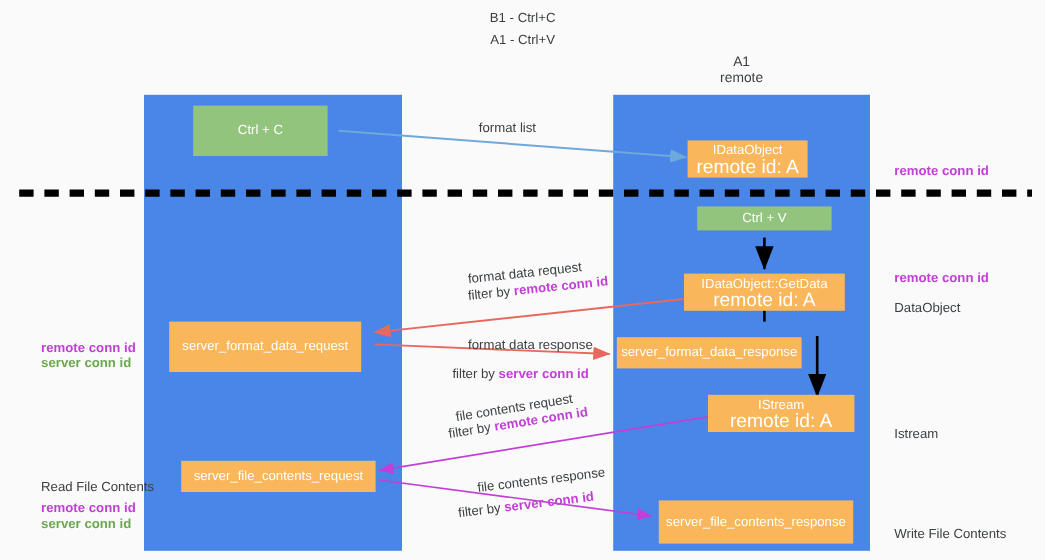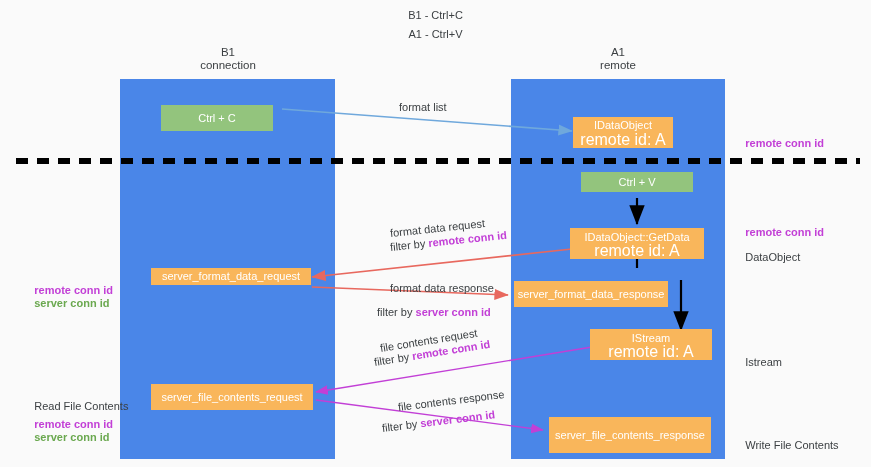--- a/index.html
+++ b/index.html
@@ -52,24 +52,20 @@
 <body>
 
 <div class="stage">
 
   <div class="diagram-title">B1 - Ctrl+C
 A1 - Ctrl+V</div>
 
   <div class="lane" style="left:120px;top:79px;width:215px;height:380px;"></div>
   <div class="lane" style="left:511px;top:79px;width:214px;height:380px;"></div>
 
-  <div class="lane-title" style="left:148px;top:46px;width:160px;">
-    <div>B1</div>
-    <div>connection</div>
-  </div>
   <div class="lane-title" style="left:538px;top:46px;width:160px;">
     <div>A1</div>
     <div>remote</div>
   </div>
 
   <svg class="layer" viewBox="0 0 871 467" xmlns="http://www.w3.org/2000/svg">
     <defs>
       <marker id="ah-blue" markerWidth="9" markerHeight="7" refX="8.5" refY="3.5" orient="auto">
         <path d="M0,0 L9,3.5 L0,7 z" fill="#6fa8dc"></path>
       </marker>
@@ -96,39 +92,39 @@
 
     <path d="M681,280 L681,330" stroke="#000000" stroke-width="2.2" fill="none" marker-end="url(#ah-black)"></path>
 
     <line x1="637" y1="258" x2="637" y2="268" stroke="#000000" stroke-width="2.2"></line>
 
     <line x1="592" y1="347" x2="316" y2="392" stroke="#c23fd6" stroke-width="1.4" marker-end="url(#ah-mag)"></line>
 
     <line x1="316" y1="400" x2="543" y2="430" stroke="#c23fd6" stroke-width="1.4" marker-end="url(#ah-mag)"></line>
   </svg>
 
-  <div class="node green" style="left:161px;top:105px;width:112px;height:26px;">
+  <div class="node green" style="left:161px;top:88px;width:112px;height:42px;">
     <span>Ctrl + C</span>
   </div>
 
   <div class="node orange" style="left:573px;top:117px;width:100px;height:31px;justify-content:space-between;">
     <span>IDataObject</span>
     <span class="l2">remote id: A</span>
   </div>
 
   <div class="node green" style="left:581px;top:172px;width:112px;height:20px;">
     <span>Ctrl + V</span>
   </div>
 
   <div class="node orange" style="left:570px;top:228px;width:134px;height:31px;">
     <span>IDataObject::GetData</span>
     <span class="l2">remote id: A</span>
   </div>
 
-  <div class="node orange" style="left:151px;top:268px;width:160px;height:17px;">
+  <div class="node orange" style="left:141px;top:268px;width:160px;height:42px;">
     <span>server_format_data_request</span>
   </div>
 
   <div class="node orange" style="left:514px;top:281px;width:154px;height:26px;">
     <span>server_format_data_response</span>
   </div>
 
   <div class="node orange" style="left:590px;top:329px;width:122px;height:31px;">
     <span>IStream</span>
     <span class="l2">remote id: A</span>

